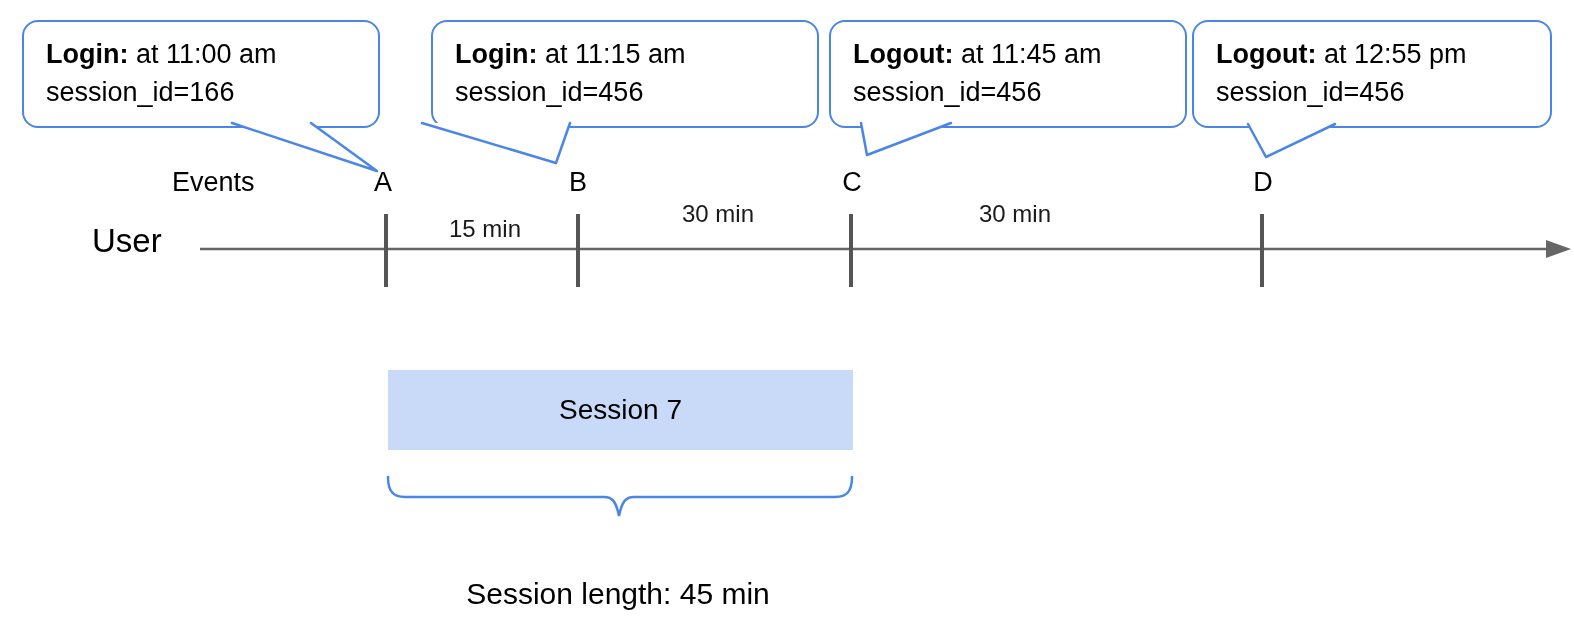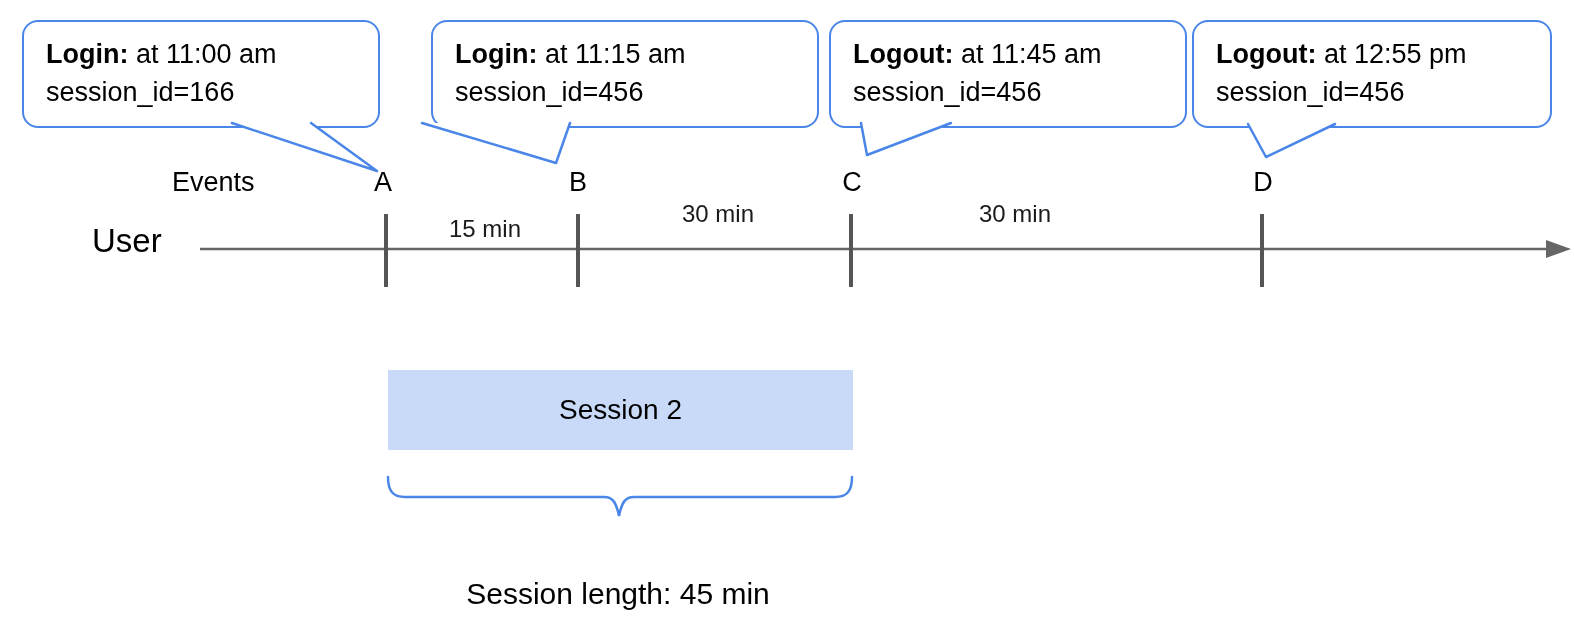--- a/index.html
+++ b/index.html
@@ -134,18 +134,18 @@
   <div class="lbl marker-label centered" style="left:852px; top:167px;">C</div>
   <div class="lbl marker-label centered" style="left:1263px; top:167px;">D</div>
 
   <div class="lbl interval-label centered" style="left:485px; top:215px;">15 min</div>
   <div class="lbl interval-label centered" style="left:718px; top:200px;">30 min</div>
   <div class="lbl interval-label centered" style="left:1015px; top:200px;">30 min</div>
 
   <div class="lbl user-label" style="left:92px; top:222px;">User</div>
 
   <div class="session-box">
-    <span>Session 2</span>
+    <span>Session 7</span>
   </div>
 
   <div class="lbl session-length-label centered" style="left:618px; top:577px;text-align:center;">Session length: 45 min</div>
 
 </div>
 
 </body></html>

